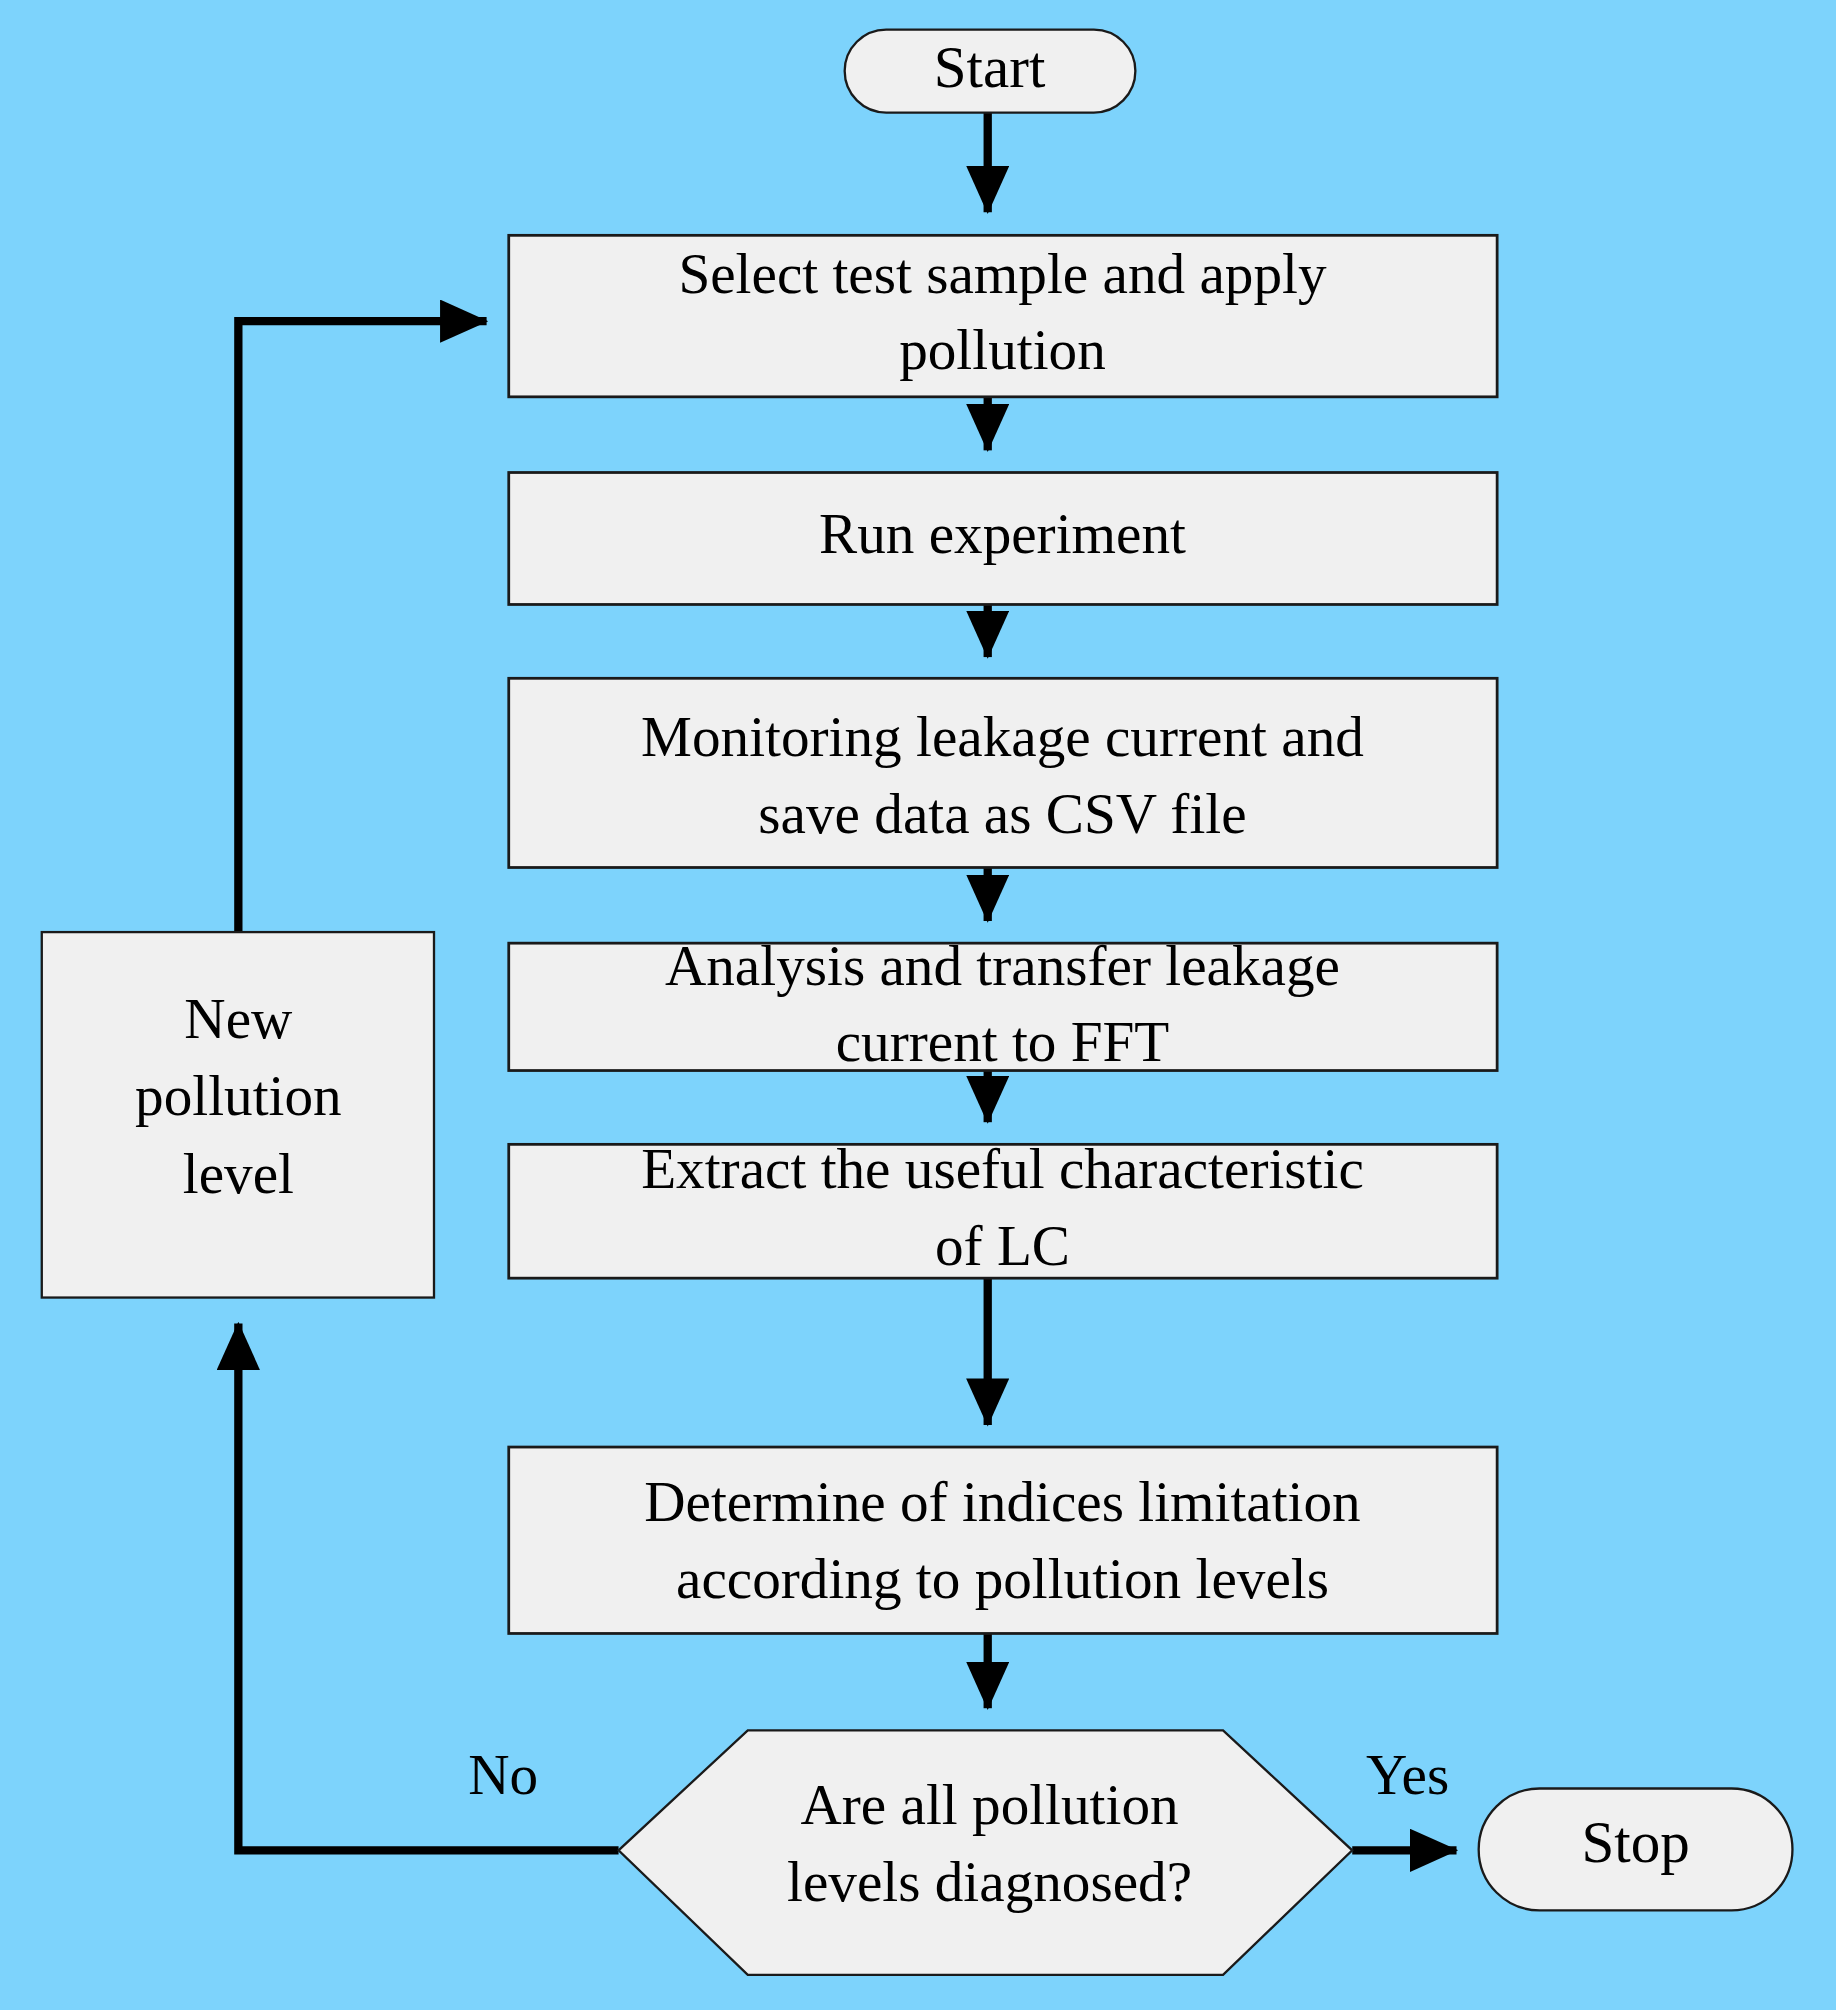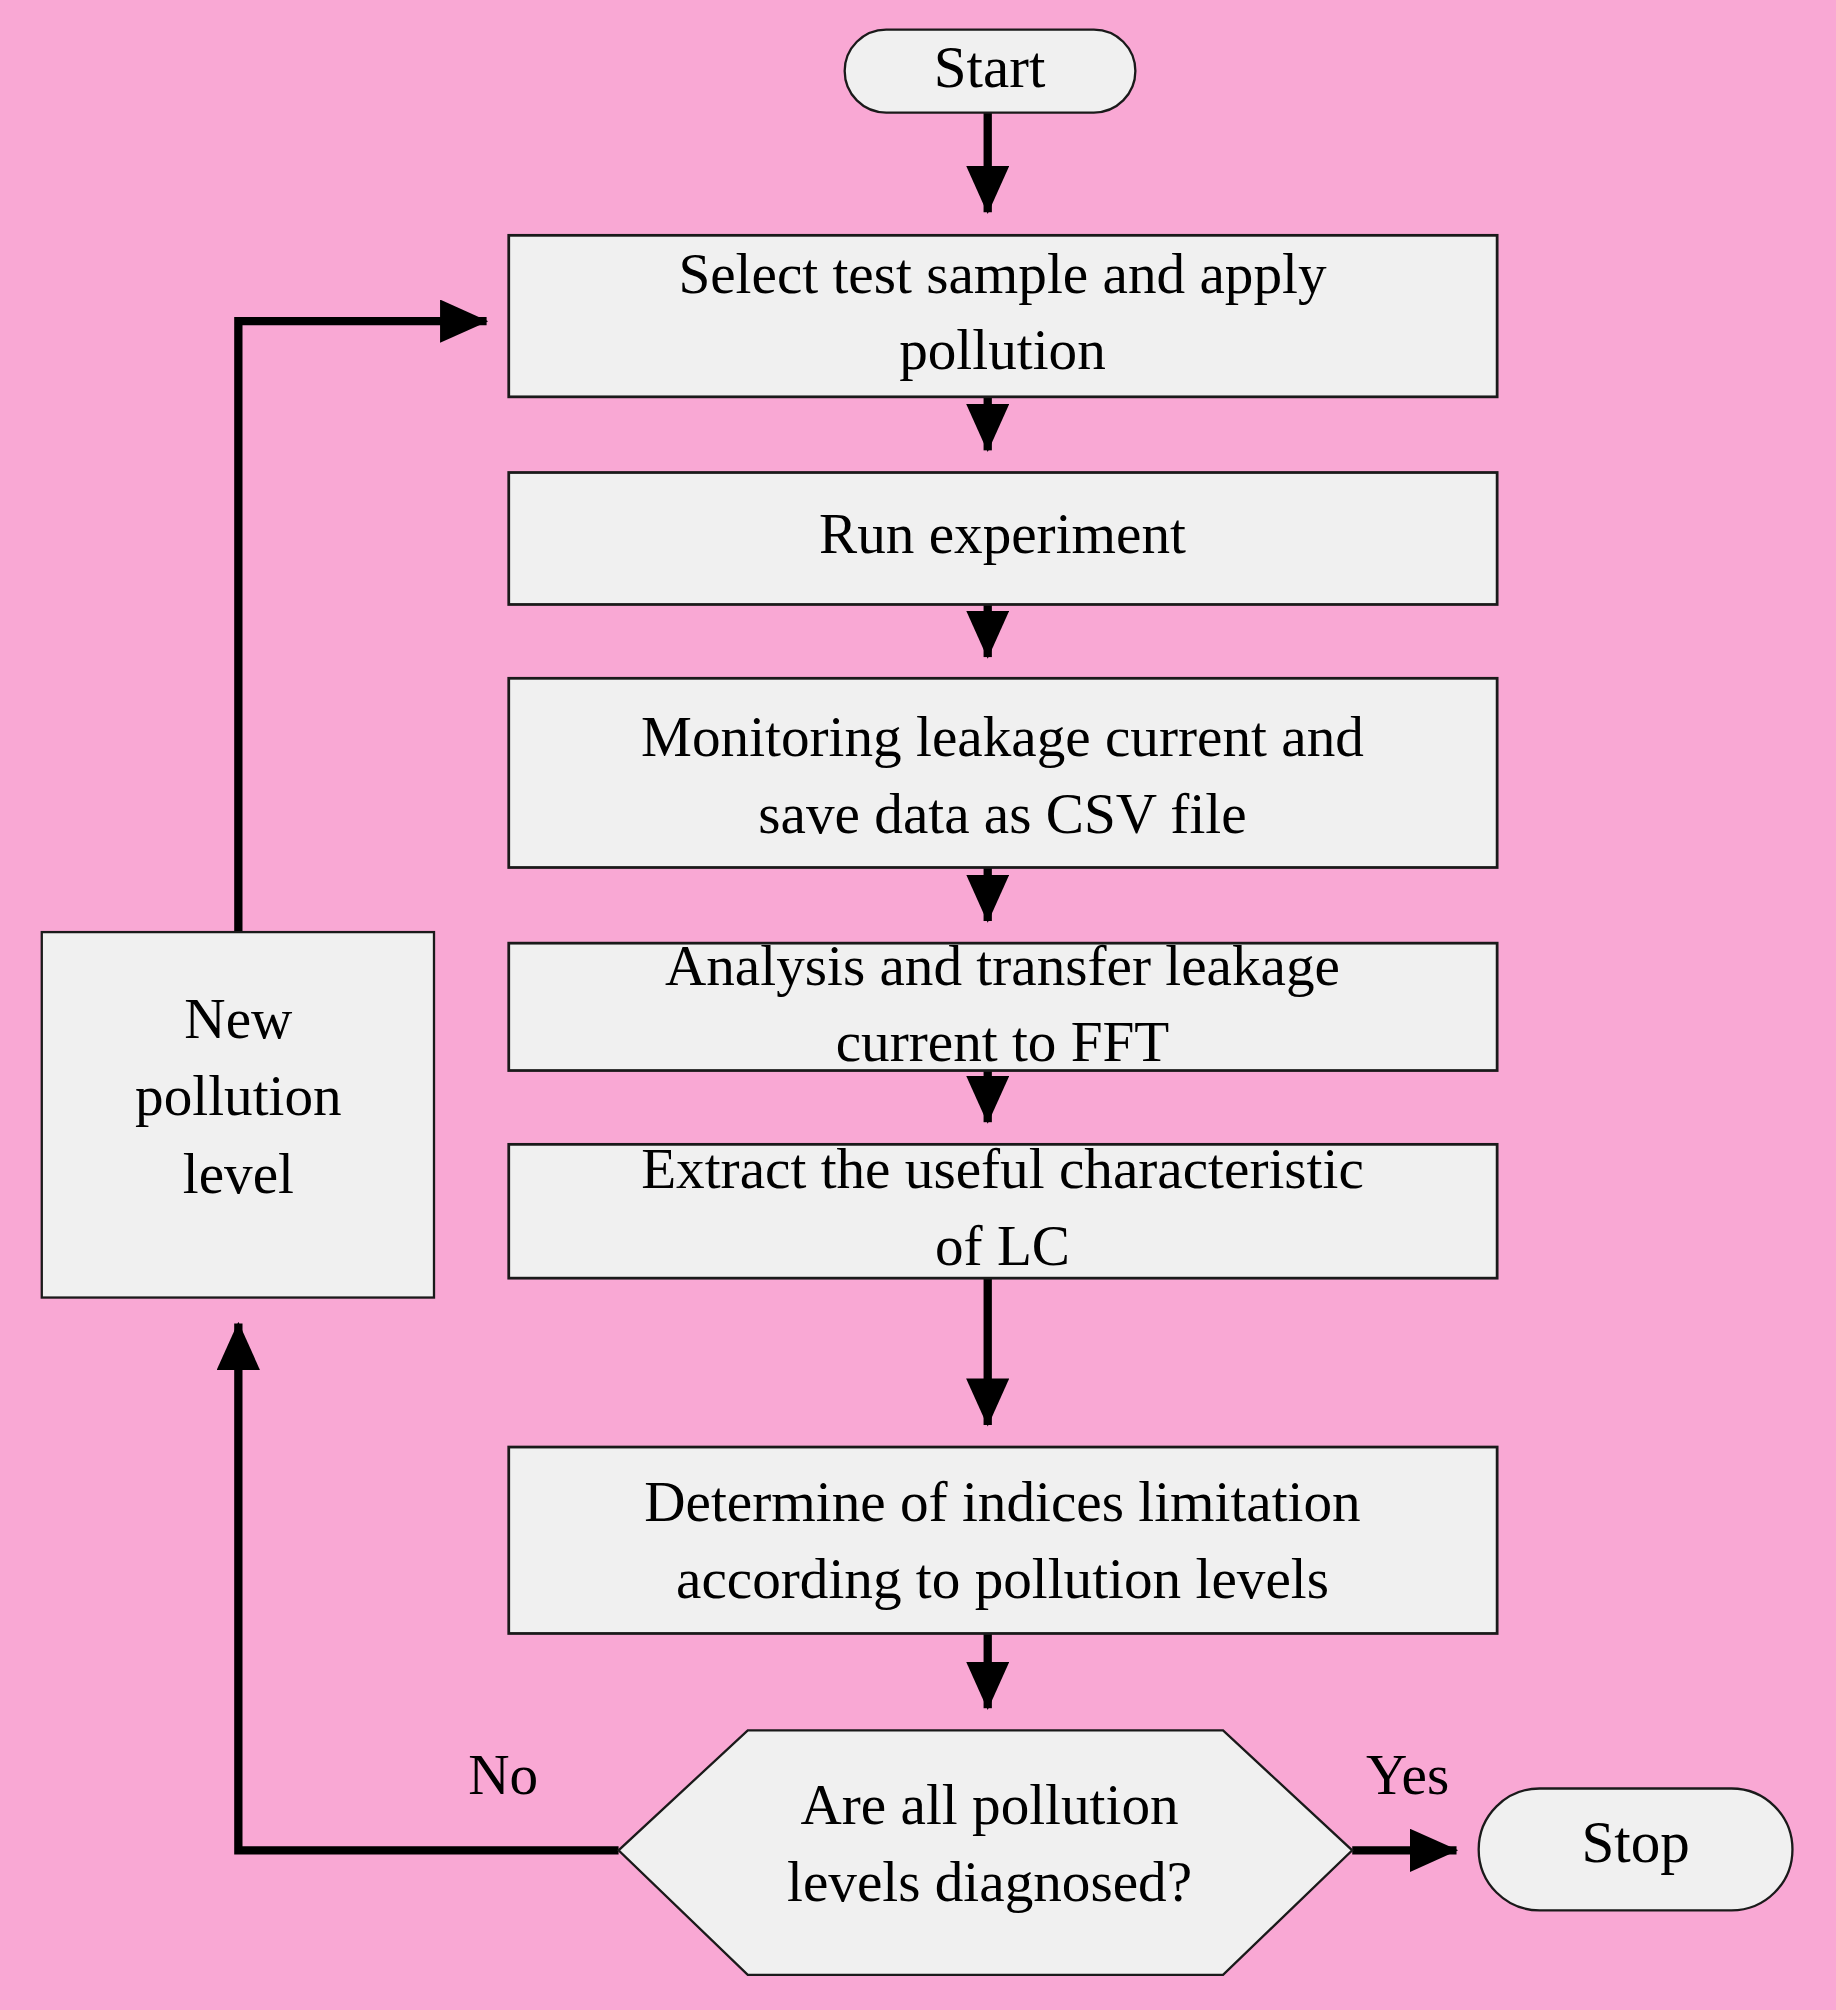--- a/index.html
+++ b/index.html
@@ -4,21 +4,21 @@
 <style>
   html, body {
     margin: 0;
     padding: 0;
     background: #ffffff;
   }
   #page {
     position: relative;
     width: 1837px;
     height: 2010px;
-    background: #f9a8d4;
+    background: #7dd3fc;
     overflow: hidden;
   }
   svg#flow {
     display: block;
     width: 1837px;
     height: 2010px;
   }
   .node-shape {
     fill: #f0f0f0;
     stroke: #1a1a1a;

